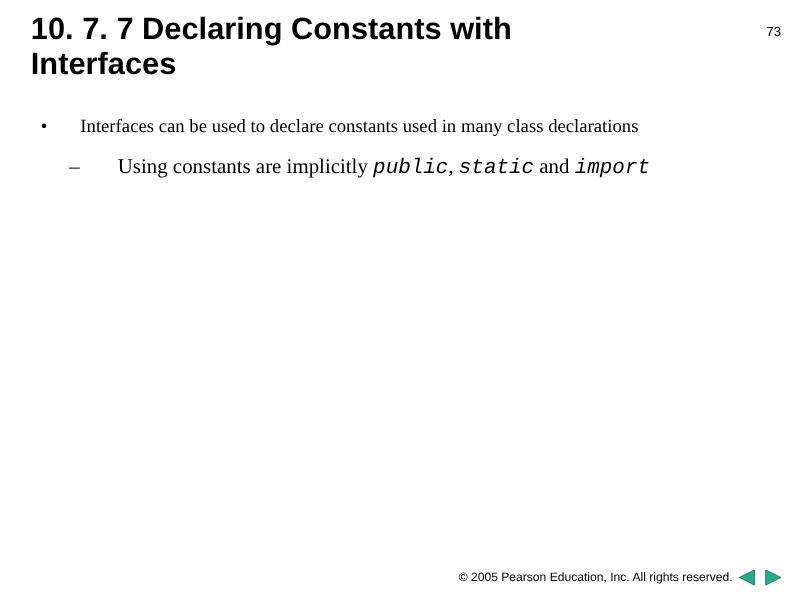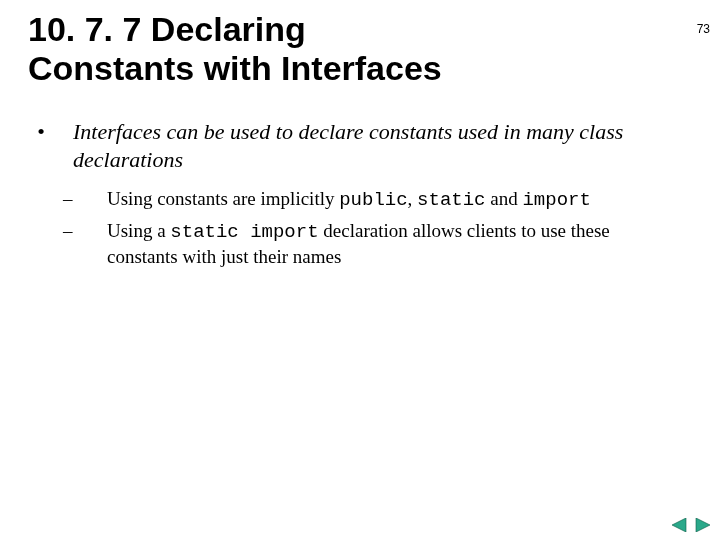--- a/index.html
+++ b/index.html
@@ -16,35 +16,34 @@
   .page-number {
     position: absolute;
     top: 22px;
     right: 10px;
     font-family: Arial, Helvetica, sans-serif;
     font-size: 12px;
   }
   .title {
     font-family: Arial, Helvetica, sans-serif;
     font-weight: bold;
-    font-size: 34px;
+    font-size: 28px;
     line-height: 1.15;
     margin: 10px 0 0 28px;
     max-width: 450px;
   }
   .content {
     margin: 30px 40px 0 55px;
   }
   .main-bullet {
-    font-size: 22px;
+    font-size: 17px;
     line-height: 1.25;
     margin-bottom: 14px;
     text-indent: -18px;
     padding-left: 18px;
-    font-style: italic;
   }
   .main-bullet .bullet-marker {
     display: inline-block;
     width: 18px;
   }
   .sub-list {
     margin-left: 30px;
   }
   .sub-bullet {
     font-size: 19px;
@@ -52,20 +51,21 @@
     margin-bottom: 6px;
     text-indent: -22px;
     padding-left: 22px;
   }
   .sub-bullet .dash-marker {
     display: inline-block;
     width: 22px;
   }
   .code {
     font-family: "Courier New", Courier, monospace;
+    font-style: italic;
   }
   .footer {
     position: absolute;
     bottom: 8px;
     right: 10px;
     display: flex;
     align-items: center;
     gap: 6px;
   }
   .copyright {
@@ -85,27 +85,25 @@
 <div class="title">10. 7. 7 Declaring Constants with Interfaces</div>
 
 <div class="content">
   <div class="main-bullet">
     <span class="bullet-marker">•</span><span>Interfaces can be used to declare constants used in many class declarations</span>
   </div>
   <div class="sub-list">
     <div class="sub-bullet">
       <span class="dash-marker">–</span><span>Using constants are implicitly </span><span class="code">public</span><span>, </span><span class="code">static</span><span> and </span><span class="code">import</span><span></span>
     </div>
-    <div class="sub-bullet">
-      <span class="dash-marker">–</span><span>Using a </span><span class="code">static import</span><span> declaration allows clients to use these constants with just their names</span><span class="code"></span><span></span><span class="code"></span><span></span>
-    </div>
   </div>
 </div>
 
 <div class="footer">
+  <span class="copyright">© 2005 Pearson Education, Inc.  All rights reserved.</span>
   <span class="nav-icon">
     <svg width="16" height="14" viewBox="0 0 16 14">
       <polygon points="14,0 14,14 0,7" fill="#2aa88a" stroke="#0a5c46" stroke-width="0.6"></polygon>
     </svg>
   </span>
   <span class="nav-icon">
     <svg width="16" height="14" viewBox="0 0 16 14">
       <polygon points="2,0 2,14 16,7" fill="#2aa88a" stroke="#0a5c46" stroke-width="0.6"></polygon>
     </svg>
   </span>

